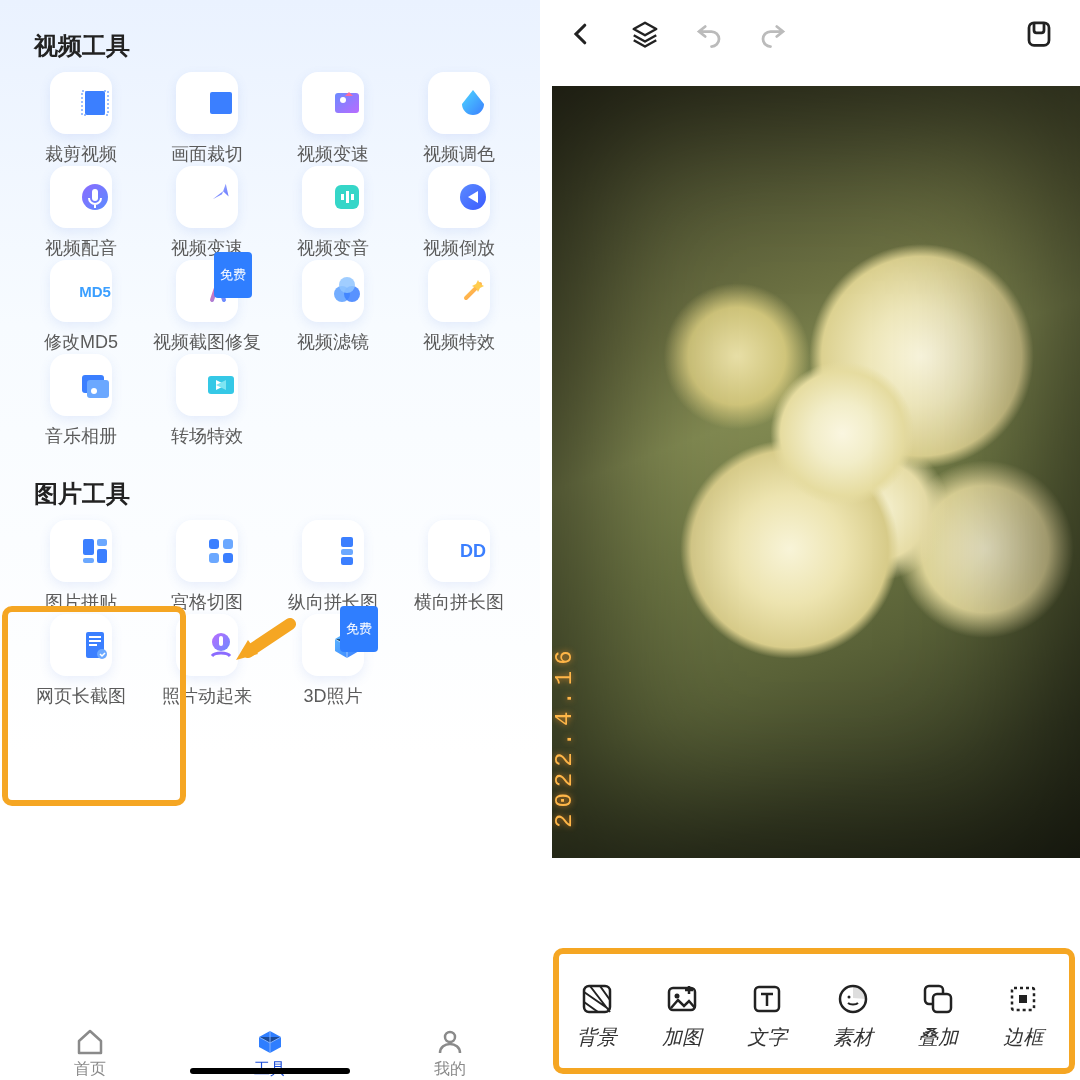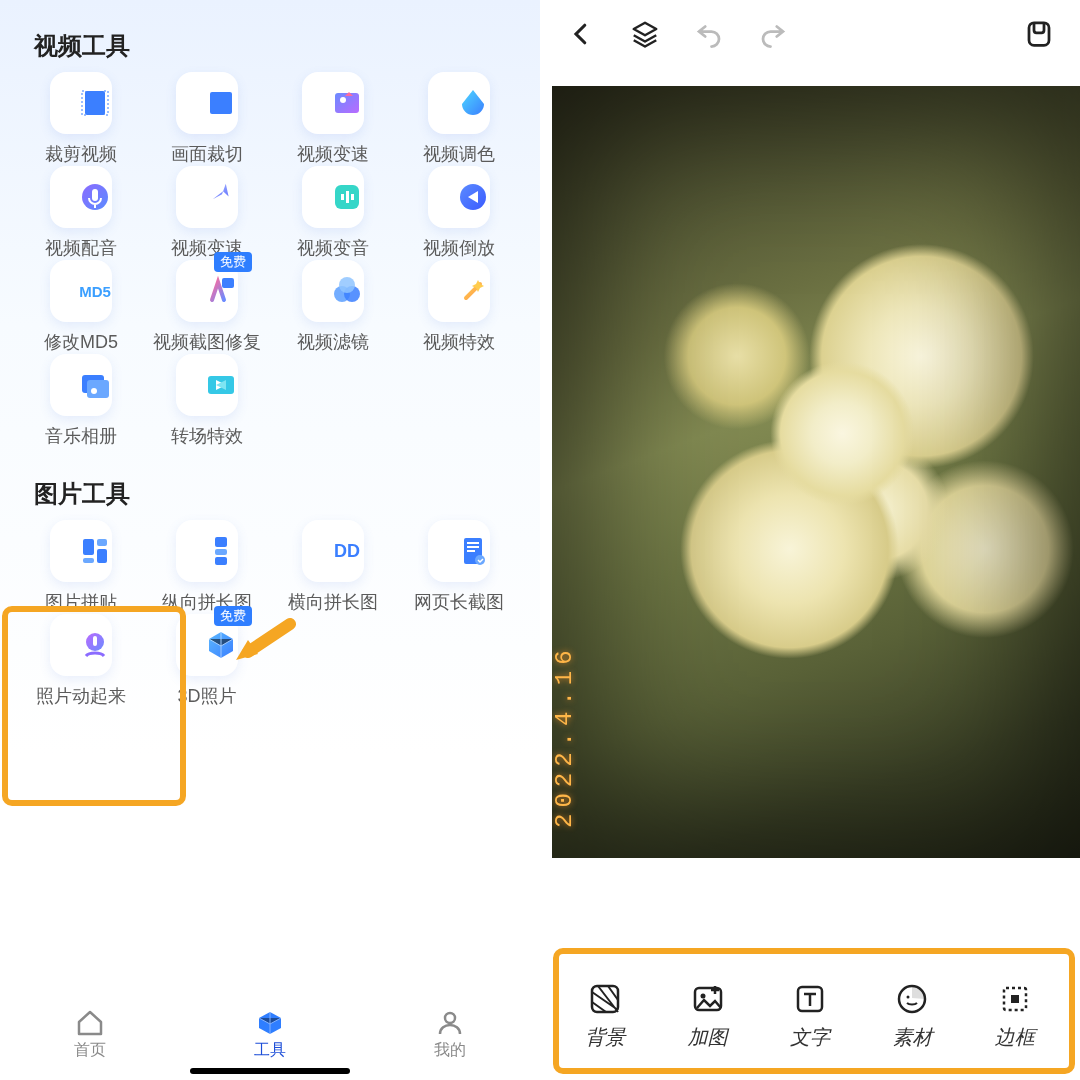--- a/index.html
+++ b/index.html
@@ -43,34 +43,34 @@
   }
   .tile svg { width: 34px; height: 34px; }
   .tool-label { font-size: 18px; color: #5b5b5b; white-space: nowrap; }
   .badge-free {
     position: absolute;
     top: -8px;
     right: 18px;
     background: #2f7eff;
     color: #fff;
     font-size: 13px;
-    padding: 1px 6px;
+    padding: 14px 6px;
     border-radius: 4px;
     font-weight: 500;
   }
 
   .bottom-nav {
     position: absolute;
     bottom: 0;
     left: 0;
     width: 100%;
     height: 92px;
     display: flex;
     justify-content: space-around;
-    align-items: center;
+    align-items: flex-end;
     background: #fff;
   }
   .nav-item { display: flex; flex-direction: column; align-items: center; gap: 2px; cursor: pointer; }
   .nav-item svg { width: 30px; height: 30px; }
   .nav-label { font-size: 16px; color: #8a8a8a; }
   .nav-item.active .nav-label { color: #1d4ed8; }
   .home-indicator {
     position: absolute;
     bottom: 6px;
     left: 50%;
@@ -320,20 +320,31 @@
       <div class="tool">
         <div class="tile">
           <svg viewBox="0 0 34 34">
             <rect x="5" y="5" width="11" height="16" rx="2" fill="#3b7fff"></rect>
             <rect x="19" y="5" width="10" height="7" rx="2" fill="#6ba8ff"></rect>
             <rect x="19" y="15" width="10" height="14" rx="2" fill="#3b7fff"></rect>
             <rect x="5" y="24" width="11" height="5" rx="2" fill="#6ba8ff"></rect>
           </svg>
         </div>
         <div class="tool-label">图片拼贴</div>
+      </div>
+      <div class="tool">
+        <div class="tile">
+          <svg viewBox="0 0 34 34">
+            <rect x="5" y="5" width="10" height="10" rx="3" fill="#3b7fff"></rect>
+            <rect x="19" y="5" width="10" height="10" rx="3" fill="#6ba8ff"></rect>
+            <rect x="5" y="19" width="10" height="10" rx="3" fill="#6ba8ff"></rect>
+            <rect x="19" y="19" width="10" height="10" rx="3" fill="#3b7fff"></rect>
+          </svg>
+        </div>
+        <div class="tool-label">宫格切图</div>
       </div>
       <div class="tool">
         <div class="tile">
           <svg viewBox="0 0 34 34">
             <rect x="11" y="3" width="12" height="10" rx="2" fill="#3b7fff"></rect>
             <rect x="11" y="15" width="12" height="6" rx="2" fill="#6ba8ff"></rect>
             <rect x="11" y="23" width="12" height="8" rx="2" fill="#3b7fff"></rect>
           </svg>
         </div>
         <div class="tool-label">纵向拼长图</div>
@@ -468,20 +479,27 @@
         <svg viewBox="0 0 34 34">
           <circle cx="17" cy="17" r="13" stroke="#222" stroke-width="2.5" fill="none"></circle>
           <path d="M17 4a13 13 0 0 1 13 13l-13-1z" fill="#222" opacity="0.15"></path>
           <circle cx="13" cy="15" r="1.5" fill="#222"></circle>
           <path d="M12 21c2 2 8 2 10 0" stroke="#222" stroke-width="2" fill="none"></path>
         </svg>
         <div class="ebar-label">素材</div>
       </div>
       <div class="ebar-item">
         <svg viewBox="0 0 34 34">
+          <rect x="4" y="4" width="18" height="18" rx="4" stroke="#222" stroke-width="2.5" fill="none"></rect>
+          <rect x="12" y="12" width="18" height="18" rx="4" stroke="#222" stroke-width="2.5" fill="#fff"></rect>
+        </svg>
+        <div class="ebar-label">叠加</div>
+      </div>
+      <div class="ebar-item">
+        <svg viewBox="0 0 34 34">
           <rect x="6" y="6" width="22" height="22" rx="2" stroke="#222" stroke-width="2.5" stroke-dasharray="3 3" fill="none"></rect>
           <rect x="13" y="13" width="8" height="8" fill="#222"></rect>
         </svg>
         <div class="ebar-label">边框</div>
       </div>
     </div>
 
 </div>
 
 <div class="highlight-box hl-right"></div>

